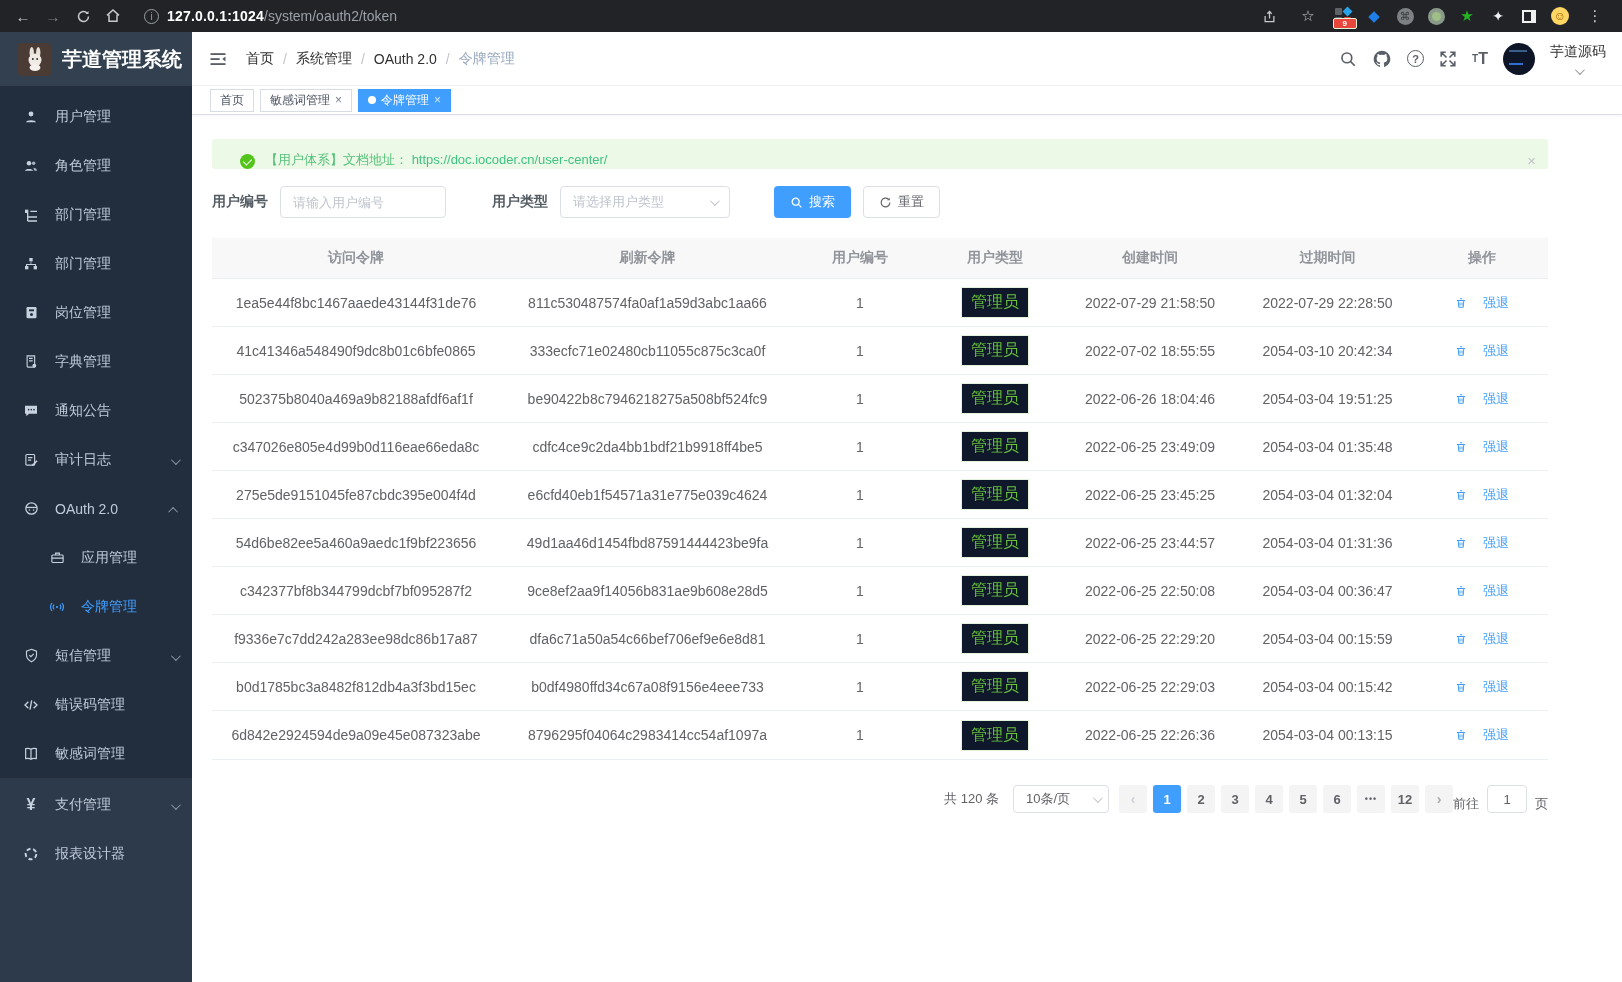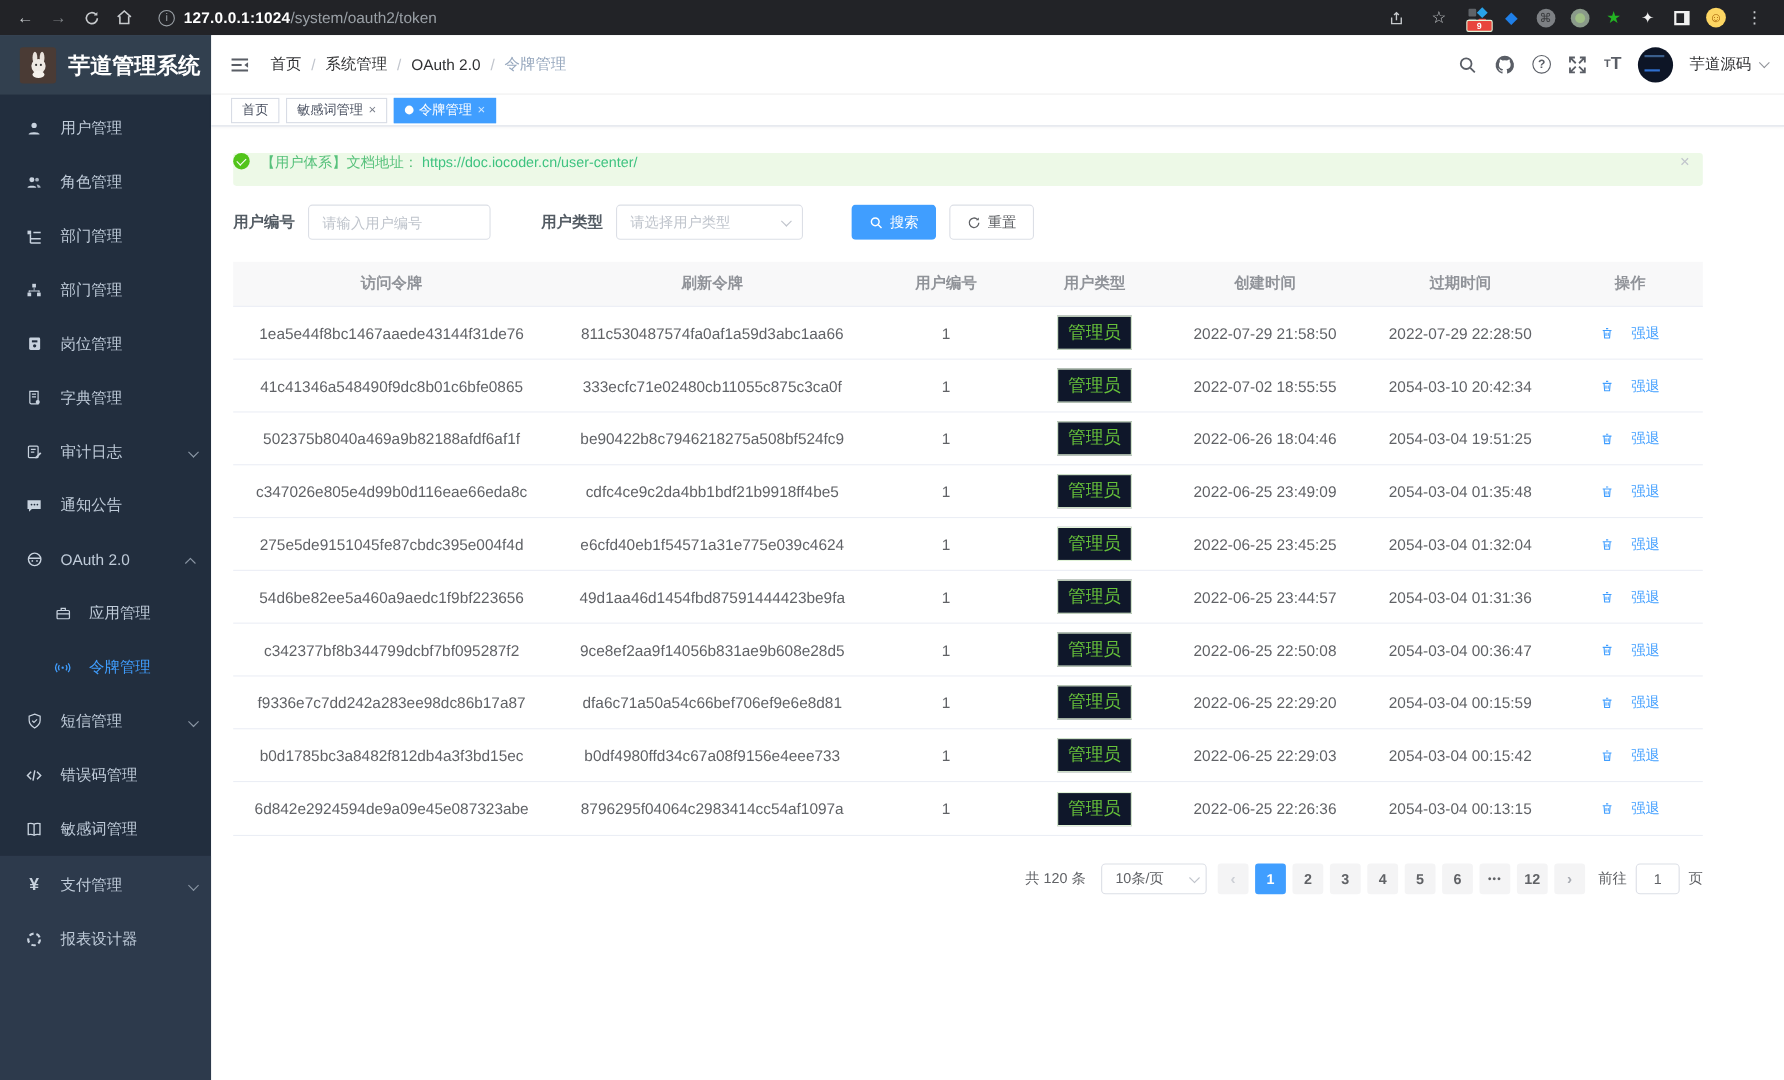--- a/index.html
+++ b/index.html
@@ -53,35 +53,35 @@
   .crumbs .sep { color:#c0c4cc; font-weight:400; }
   .crumbs .last { color:#97a8be; font-weight:400; }
   .nav-right { margin-left:auto; display:flex; align-items:center; gap:15px; color:#5a5e66; }
   .n-ic { display:flex; align-items:center; justify-content:center; cursor:pointer; }
   .qmark { width:17px; height:17px; border:1.6px solid #5a5e66; border-radius:50%; font-size:11px; font-weight:700; display:flex; align-items:center; justify-content:center; }
   .fsz { font-weight:600; }
   .fsz small { font-size:10px; } .fsz b { font-size:16px; font-weight:600; }
   .avatar { width:32px; height:32px; border-radius:50%; background:#0d1526; position:relative; overflow:hidden; }
   .avatar i { position:absolute; left:6px; top:7px; width:18px; height:2px; background:#3a5e8c; }
   .avatar i + i { top:20px; width:14px; background:#2f6fd0; }
-  .uname { font-size:14px; color:#303133; display:flex; align-items:center; gap:7px; }
+  .uname { font-size:14px; color:#303133; display:flex; align-items:center; gap:7px;flex-direction:column; }
   .uname .chev { border-color:#909399; }
 
   
   .tags { height:29px; display:flex; align-items:center; gap:6px; padding-left:18px; border-bottom:1px solid #d8dce5; box-shadow:0 1px 3px rgba(0,0,0,.04); }
   .tag { height:23px; padding:0 9px; border:1px solid #d8dce5; background:#fff; color:#495060; font-size:12px; display:flex; align-items:center; gap:5px; cursor:pointer; }
   .tag .x { font-size:12px; line-height:1; opacity:.75; }
   .tag.active { background:#409eff; border-color:#409eff; color:#fff; }
   .tag.active .dot { width:8px; height:8px; border-radius:50%; background:#fff; }
 
   .annotation { position:absolute; left:468px; top:35px; font-size:33px; font-weight:700; color:#fe2c00; z-index:20; letter-spacing:1px; pointer-events:none; }
 
   
   .content { padding:24px 74px 0 20px; }
-  .alert { height:30px; background:#edf9e7; border-radius:3px; display:flex; align-items:flex-start; gap:10px; padding:0 0; font-size:13px; color:#57c17b; position:relative; }
+  .alert { height:30px; background:#edf9e7; border-radius:3px; display:flex; align-items:flex-end; gap:10px; padding:0 28px; font-size:13px; color:#57c17b; position:relative; }
   .check { width:15px; height:15px; border-radius:50%; background:#52c41a; position:relative; flex-shrink:0; }
   .check::after { content:''; position:absolute; left:5px; top:2.5px; width:4px; height:7px; border-right:1.6px solid #fff; border-bottom:1.6px solid #fff; transform:rotate(45deg); }
   .alert a { color:#3fc380; text-decoration:none; }
   .alert .close { position:absolute; right:12px; color:#c0c4cc; font-size:15px; cursor:pointer; }
 
   .filters { display:flex; align-items:center; margin-top:17px; font-size:14px; }
   .f-label { font-weight:700; color:#545c64; margin-right:12px; }
   .f-input { width:166px; height:32px; border:1px solid #dcdfe6; border-radius:4px; padding:0 12px; font-size:13px; color:#606266; outline:none; font-family:inherit; }
   .f-input::placeholder { color:#bfc4cc; }
   .f-sel { width:170px; height:32px; border:1px solid #dcdfe6; border-radius:4px; padding:0 12px; font-size:13px; color:#bfc4cc; display:flex; align-items:center; justify-content:space-between; cursor:pointer; }
@@ -106,21 +106,21 @@
   
   .pagination { display:flex; align-items:center; justify-content:flex-end; margin-top:25px; font-size:13px; color:#606266; }
   .pg-total { margin-right:14px; }
   .pg-size { width:96px; height:28px; border:1px solid #dcdfe6; border-radius:4px; display:flex; align-items:center; justify-content:space-between; padding:0 8px 0 12px; color:#606266; cursor:pointer; margin-right:10px; }
   .pg-size .chev { border-color:#c0c4cc; }
   .pager { display:flex; align-items:center; gap:6px; }
   .pg-btn { min-width:28px; height:28px; background:#f4f4f5; border-radius:3px; display:flex; align-items:center; justify-content:center; font-weight:600; color:#606266; cursor:pointer; padding:0 5px; }
   .pg-btn.arrow { color:#a8abb2; font-size:14px; font-weight:700; }
   .pg-btn.disabled { color:#cdd0d6; cursor:default; }
   .pg-btn.current { background:#409eff; color:#fff; }
-  .pg-goto { display:flex; align-items:center; gap:8px; margin-left:12px; }
+  .pg-goto { display:flex; align-items:flex-end; gap:8px; }
   .pg-input { width:40px; height:28px; border:1px solid #dcdfe6; border-radius:4px; text-align:center; font-size:13px; color:#606266; outline:none; font-family:inherit; }
 
   svg.ic { display:block; }
 </style>
 </head>
 <body>
 
 <div class="browser">
   <span class="b-ic">←</span>
   <span class="b-ic dim">→</span>
@@ -254,39 +254,39 @@
             <svg class="ic" width="15" height="15" viewBox="0 0 24 24" fill="none" stroke="currentColor" stroke-width="1.8">
               <path d="M5 3h12v18H7a2 2 0 0 1-2-2z"></path>
               <path d="M8 7h6M8 11h6"></path>
               <circle cx="16.5" cy="18.5" r="3" fill="currentColor" stroke="none"></circle>
             </svg>
           </span>
         <span>字典管理</span>
       </div>
       <div class="m-item">
         <span class="mi">
-            <svg class="ic" width="15" height="15" viewBox="0 0 24 24" fill="none" stroke="currentColor" stroke-width="1.8">
-              <rect x="3" y="4" width="14" height="17" rx="1.5"></rect>
-              <path d="M6.5 9h7M6.5 13h5"></path>
-              <path d="m13 20 7-7 1.8 1.8-7 7H13z" fill="currentColor" stroke="none"></path>
-            </svg>
-          </span>
-        <span>审计日志</span>
-        <span class="chev-wrap"><i class="chev"></i></span>
-      </div>
-      <div class="m-item">
-        <span class="mi">
             <svg class="ic" width="16" height="16" viewBox="0 0 24 24" fill="currentColor">
               <path d="M3 4h18v12H9l-4 4v-4H3z"></path>
               <circle cx="8.5" cy="10" r="1.2" fill="#222e3e"></circle>
               <circle cx="12.5" cy="10" r="1.2" fill="#222e3e"></circle>
               <circle cx="16.5" cy="10" r="1.2" fill="#222e3e"></circle>
             </svg>
           </span>
         <span>通知公告</span>
+      </div>
+      <div class="m-item">
+        <span class="mi">
+            <svg class="ic" width="15" height="15" viewBox="0 0 24 24" fill="none" stroke="currentColor" stroke-width="1.8">
+              <rect x="3" y="4" width="14" height="17" rx="1.5"></rect>
+              <path d="M6.5 9h7M6.5 13h5"></path>
+              <path d="m13 20 7-7 1.8 1.8-7 7H13z" fill="currentColor" stroke="none"></path>
+            </svg>
+          </span>
+        <span>审计日志</span>
+        <span class="chev-wrap"><i class="chev"></i></span>
       </div>
       <div class="m-item">
         <span class="mi">
             <svg class="ic" width="17" height="17" viewBox="0 0 24 24" fill="none" stroke="currentColor" stroke-width="1.8">
               <circle cx="12" cy="12" r="8"></circle>
               <path d="M4.5 10.5h15"></path>
               <circle cx="9" cy="14" r="1.1" fill="currentColor" stroke="none"></circle>
               <circle cx="15" cy="14" r="1.1" fill="currentColor" stroke="none"></circle>
             </svg>
           </span>

